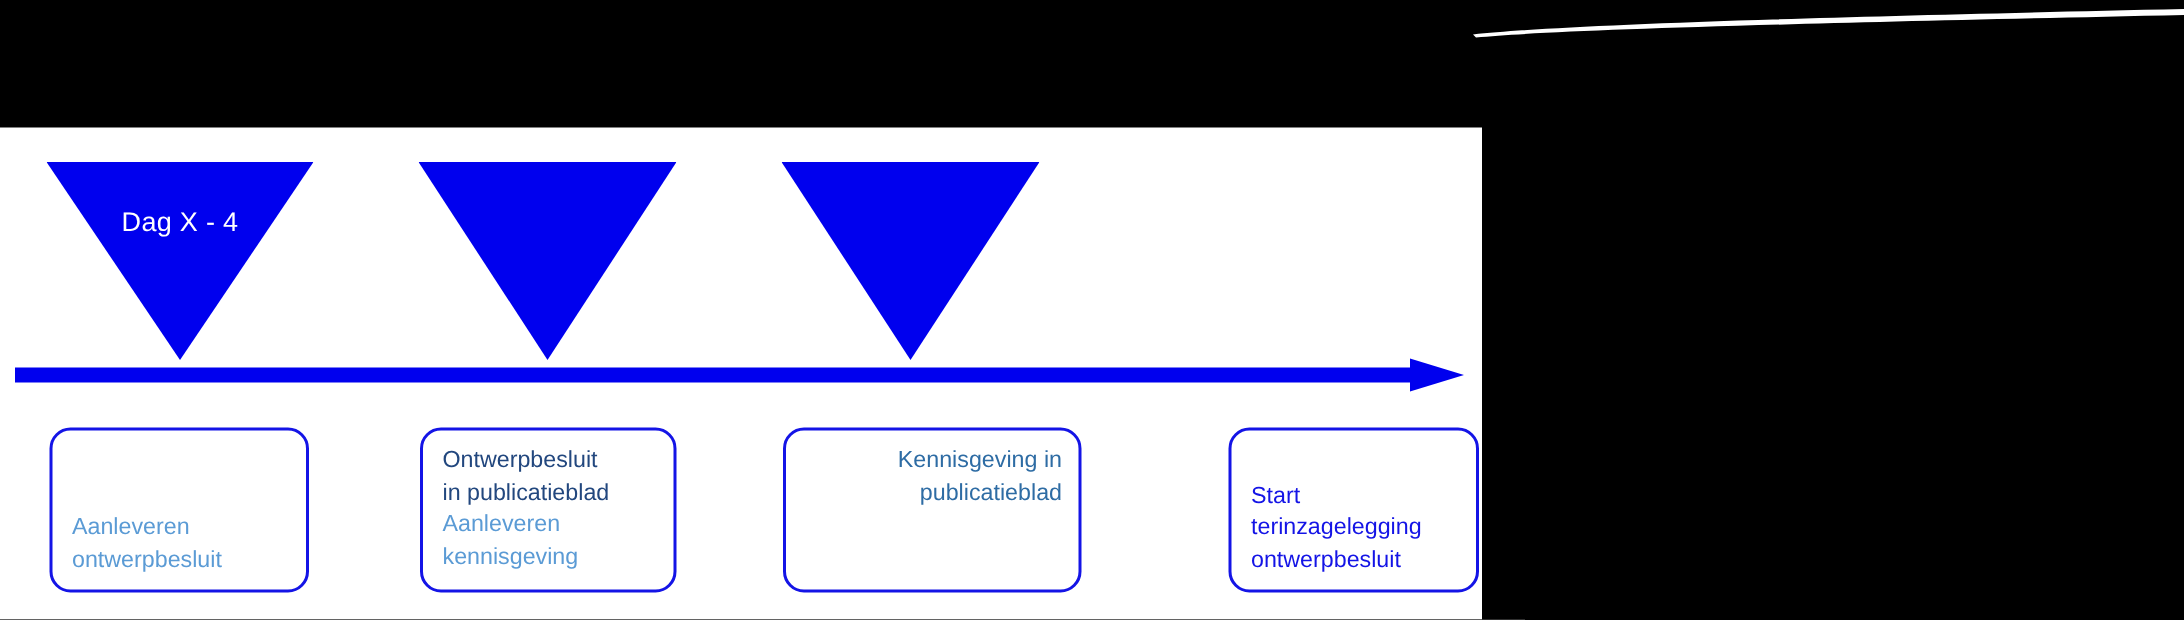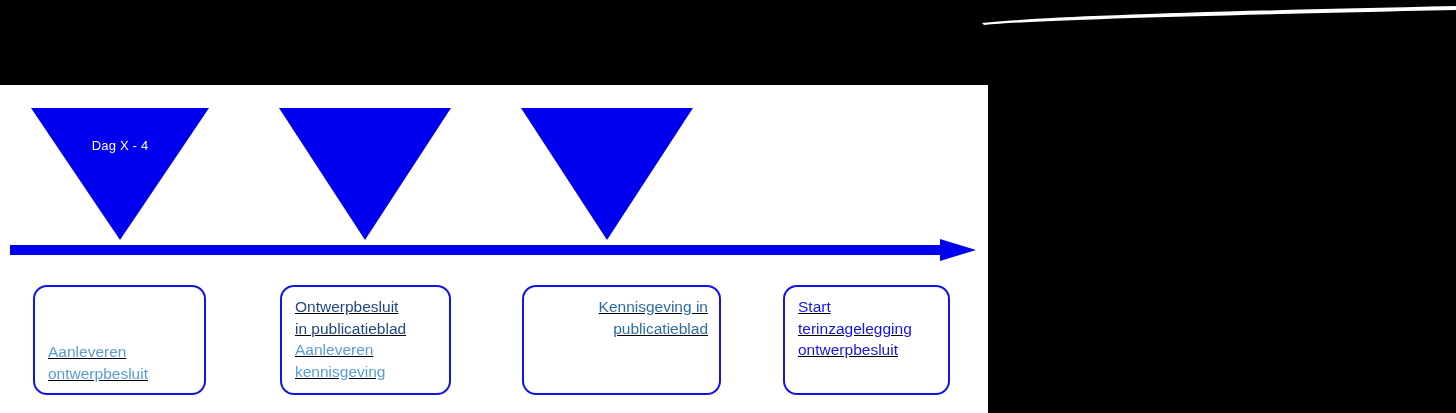--- a/index.html
+++ b/index.html
@@ -60,40 +60,39 @@
     inset: 0;
     background: #0000EE;
   }
   .tri .label {
     position: absolute;
     top: 30px;
     left: 0;
     right: 0;
     text-align: center;
     color: #FFFFFF;
-    font-size: 13px;
+    font-size: 18px;
     font-family: "Liberation Sans", sans-serif;
     letter-spacing: 0.2px;
     white-space: nowrap;
     pointer-events: none;
   }
 
   
   .note {
     position: absolute;
     top: 200px;
     height: 110px;
     box-sizing: border-box;
     border: 2.2px solid #1414E6;
     border-radius: 14px;
     background: #FFFFFF;
     display: flex;
     flex-direction: column;
     padding: 9px 11px 9px 13px;
-    text-decoration: underline;
   }
   .note.align-bottom { justify-content: flex-end; }
   .note.align-top    { justify-content: flex-start; }
 
   .note .line {
     font-size: 15.5px;
     line-height: 21.5px;
     font-family: "Liberation Sans", sans-serif;
     white-space: nowrap;
   }
@@ -152,21 +151,21 @@
       </span>
     </div>
 
     <div class="note align-top" style="left:522px; width:199px;text-align:right;">
       <span class="blk">
         <span class="line c-steel">Kennisgeving in</span><br>
         <span class="line c-steel">publicatieblad</span>
       </span>
     </div>
 
-    <div class="note align-top" style="left:783px; width:167px;">
+    <div class="note align-top" style="left:819px; width:167px;justify-content:flex-end;">
       <span class="blk">
         <span class="line c-blue">Start</span><br>
         <span class="line c-blue">terinzagelegging</span><br>
         <span class="line c-blue">ontwerpbesluit</span>
       </span>
     </div>
 
   </div>
 </div>
 

